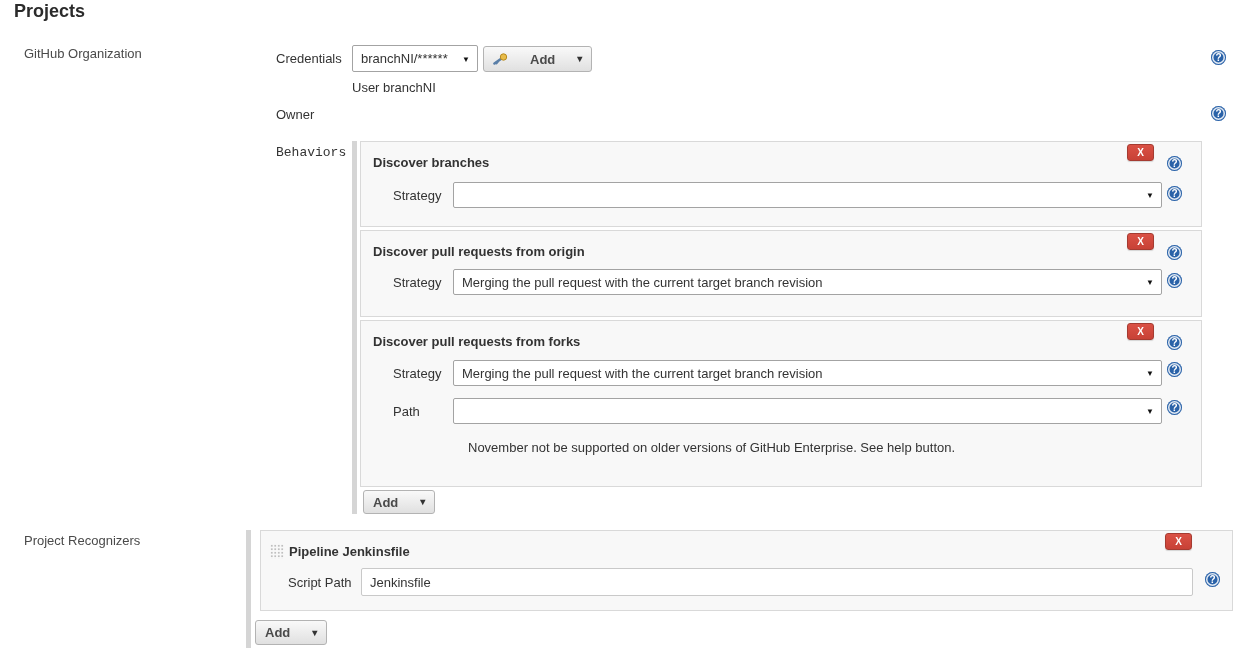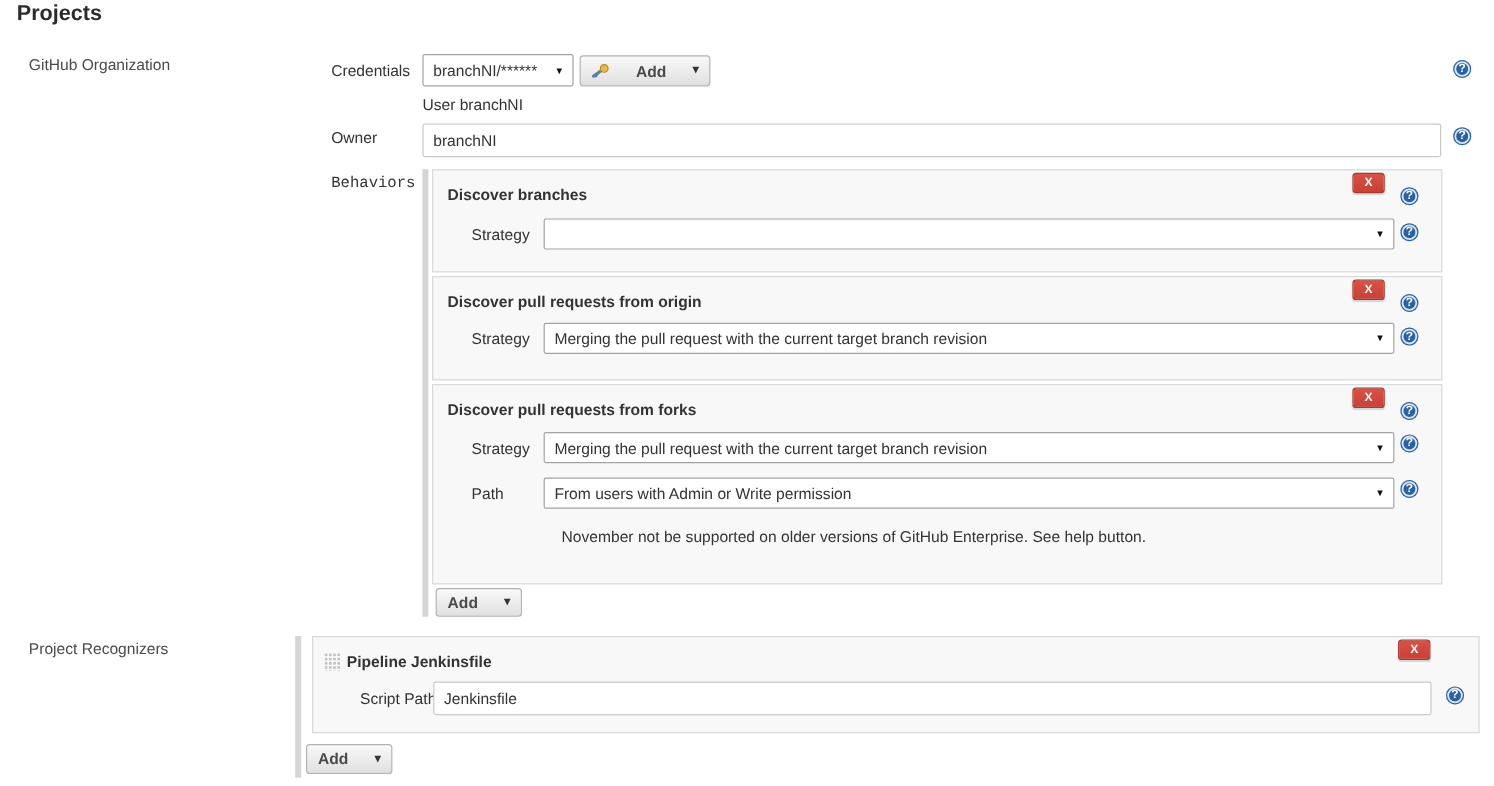--- a/index.html
+++ b/index.html
@@ -57,21 +57,20 @@
     </svg>
     <span>Add</span>
     <span class="btn-caret">▾</span>
   </button>
   <div class="help" style="left:1211px;top:50px;">
     <span>?</span>
   </div>
   <div class="abs desc" style="left:352px;top:80px;">User branchNI</div>
 
   <div class="abs form-label" style="left:276px;top:107px;">Owner</div>
-  <input class="text-input" style="left: 352px; top: 103px; width: 849px; height: 28px;" type="text" value="branchNI">
   <div class="help" style="left:1211px;top:106px;">
     <span>?</span>
   </div>
 
   <div class="abs form-label" style="left:276px;top:145px;font-family:Liberation Mono, monospace;">Behaviors</div>
   <div class="strip" style="left:352px;top:141px;height:373px;"></div>
 
   <div class="section" style="left:360px;top:141px;width:842px;height:86px;">
     <div class="sec-title">Discover branches</div>
     <button class="xbtn" style="right:47px;top:2px;">X</button>
@@ -112,42 +111,41 @@
     <div class="field-label" style="left:32px;top:45px;">Strategy</div>
     <div class="select" style="left:92px;top:39px;width:709px;height:26px;">
       <span>Merging the pull request with the current target branch revision</span>
       <span class="sel-caret">▼</span>
     </div>
     <div class="help" style="right:19px;top:41px;">
       <span>?</span>
     </div>
     <div class="field-label" style="left:32px;top:83px;">Path</div>
     <div class="select" style="left:92px;top:77px;width:709px;height:26px;">
-      <span>From users with Admin or Write permission</span>
       <span class="sel-caret">▼</span>
     </div>
     <div class="help" style="right:19px;top:79px;">
       <span>?</span>
     </div>
     <div class="note" style="left:107px;top:119px;">November not be supported on older versions of GitHub Enterprise. See help button.</div>
   </div>
 
   <button class="btn" style="left:363px;top:490px;height:24px;">
     <span>Add</span>
     <span class="btn-caret">▾</span>
   </button>
 
   <div class="abs side-label" style="left:24px;top:533px;">Project Recognizers</div>
   <div class="strip" style="left:246px;top:530px;height:118px;"></div>
 
   <div class="section" style="left:260px;top:530px;width:973px;height:81px;">
     <div class="drag-handle" style="left:9px;top:13px;"></div>
     <div class="sec-title" style="left:28px;">Pipeline Jenkinsfile</div>
     <button class="xbtn" style="right:40px;top:2px;">X</button>
-    <div class="field-label" style="left:27px;top:44px;margin-left:12px;">Script Path</div>
+    <div class="field-label" style="left:27px;top:44px;">Script Path</div>
     <input class="text-input" style="left: 100px; top: 37px; width: 832px; height: 28px; position: absolute;" type="text" value="Jenkinsfile">
     <div class="help" style="left:944px;top:41px;">
       <span>?</span>
     </div>
   </div>
 
   <button class="btn" style="left:255px;top:620px;height:25px;">
     <span>Add</span>
     <span class="btn-caret">▾</span>
   </button>

